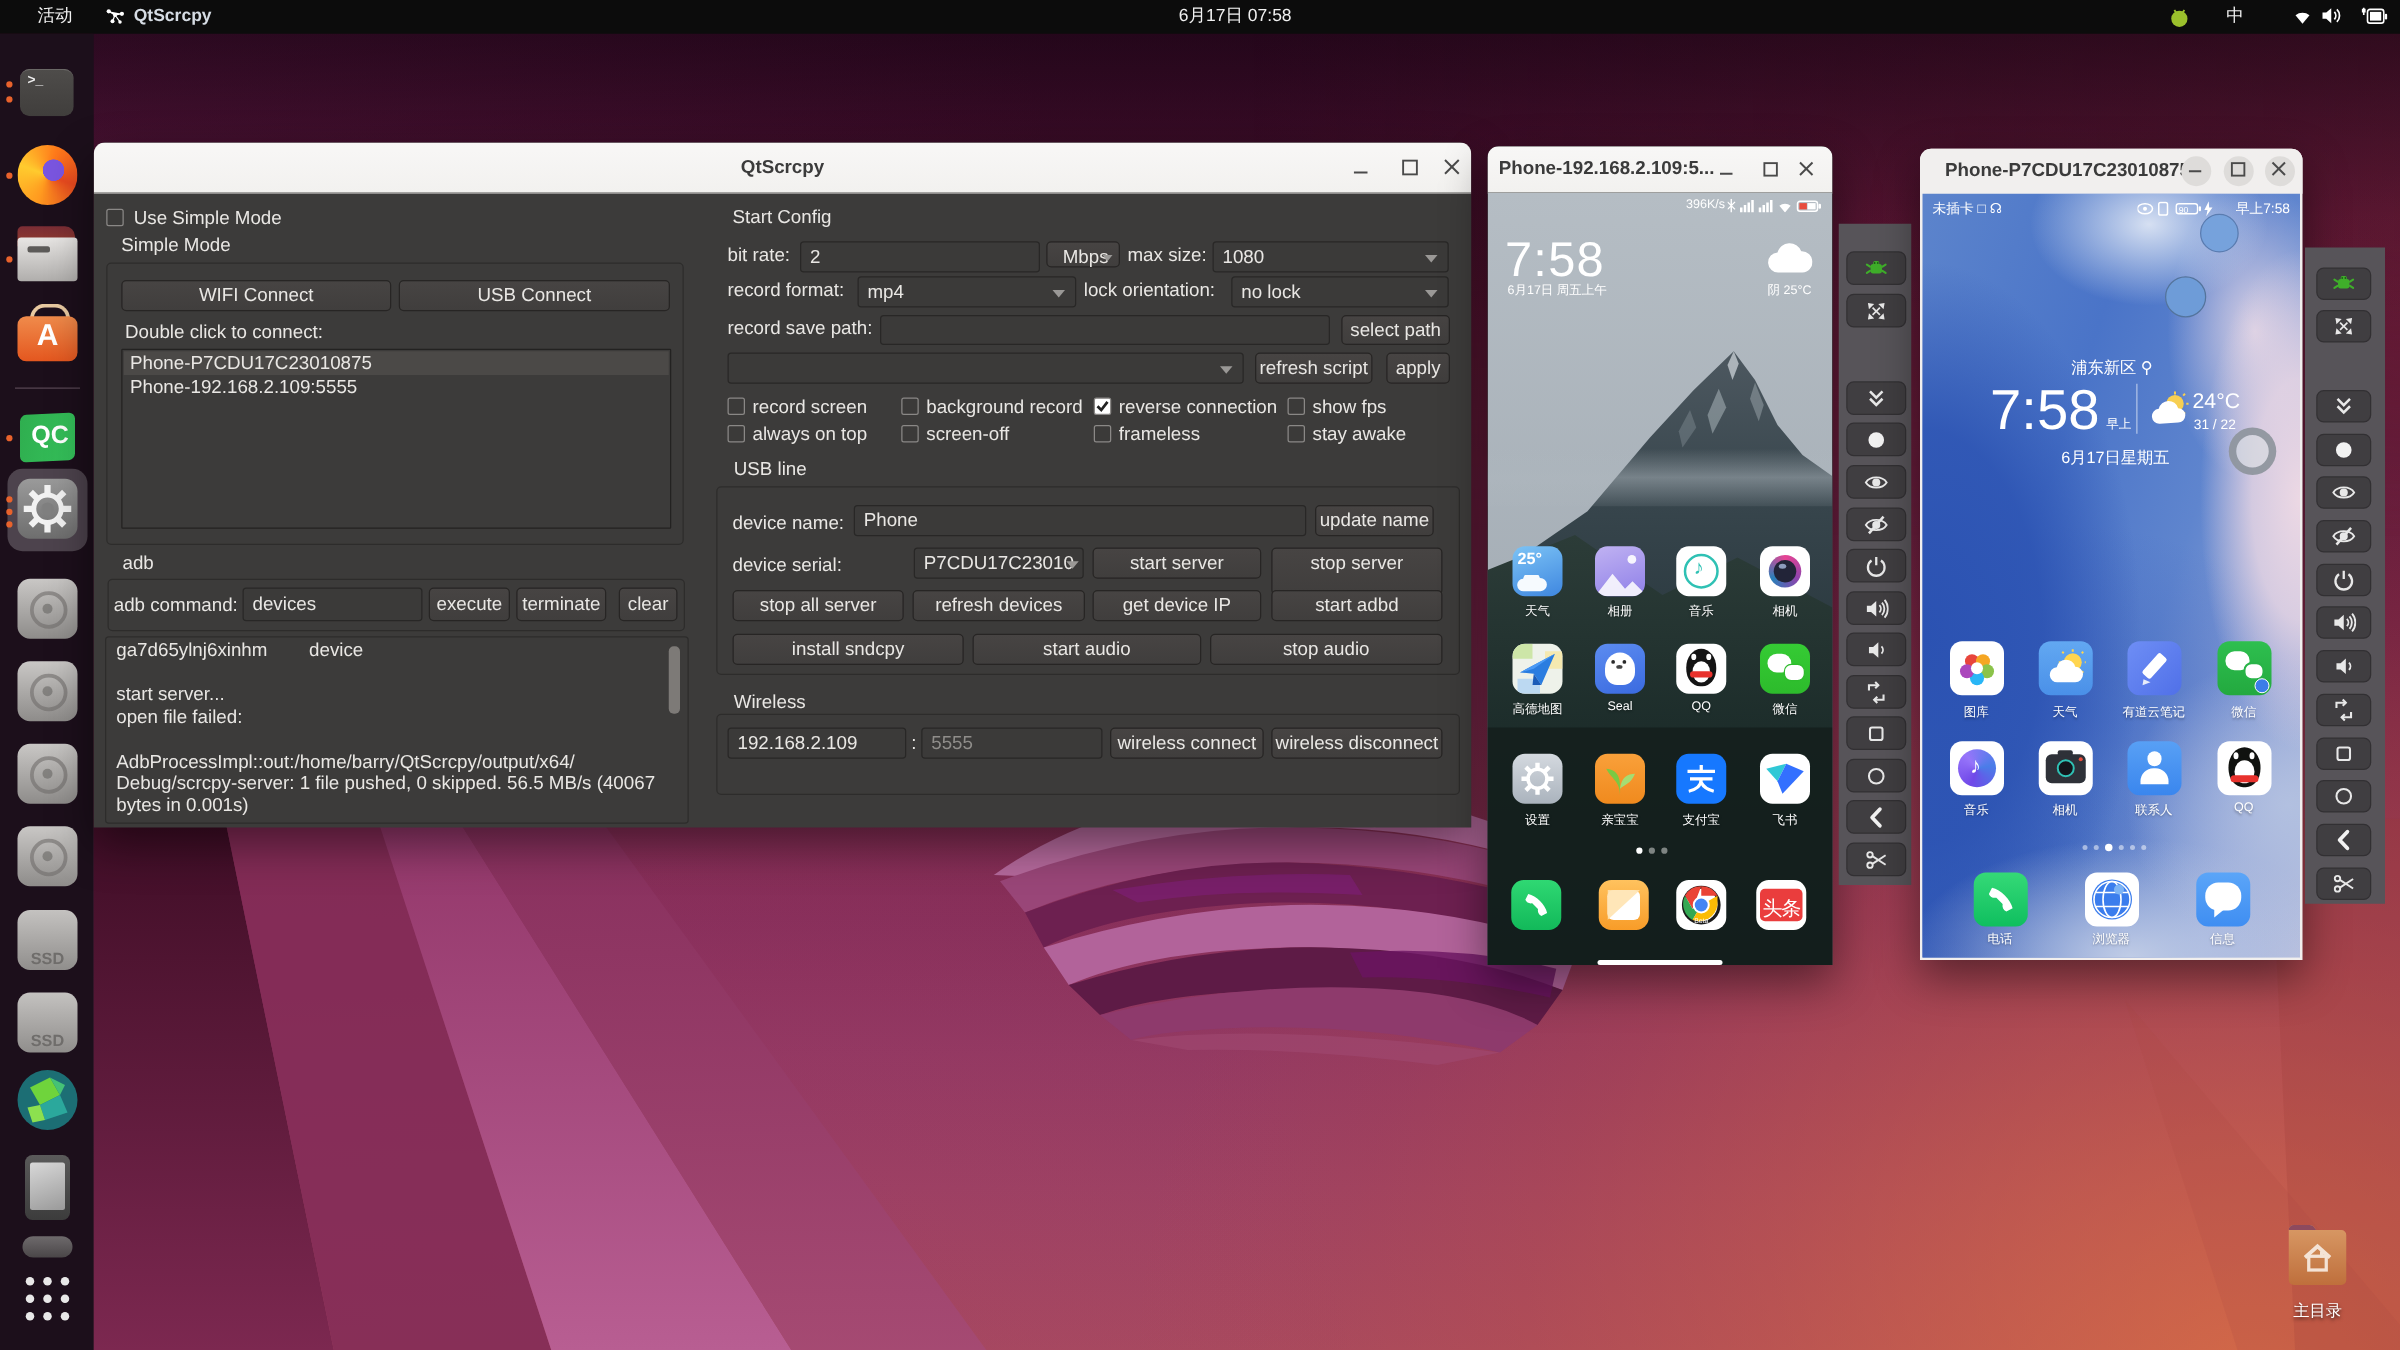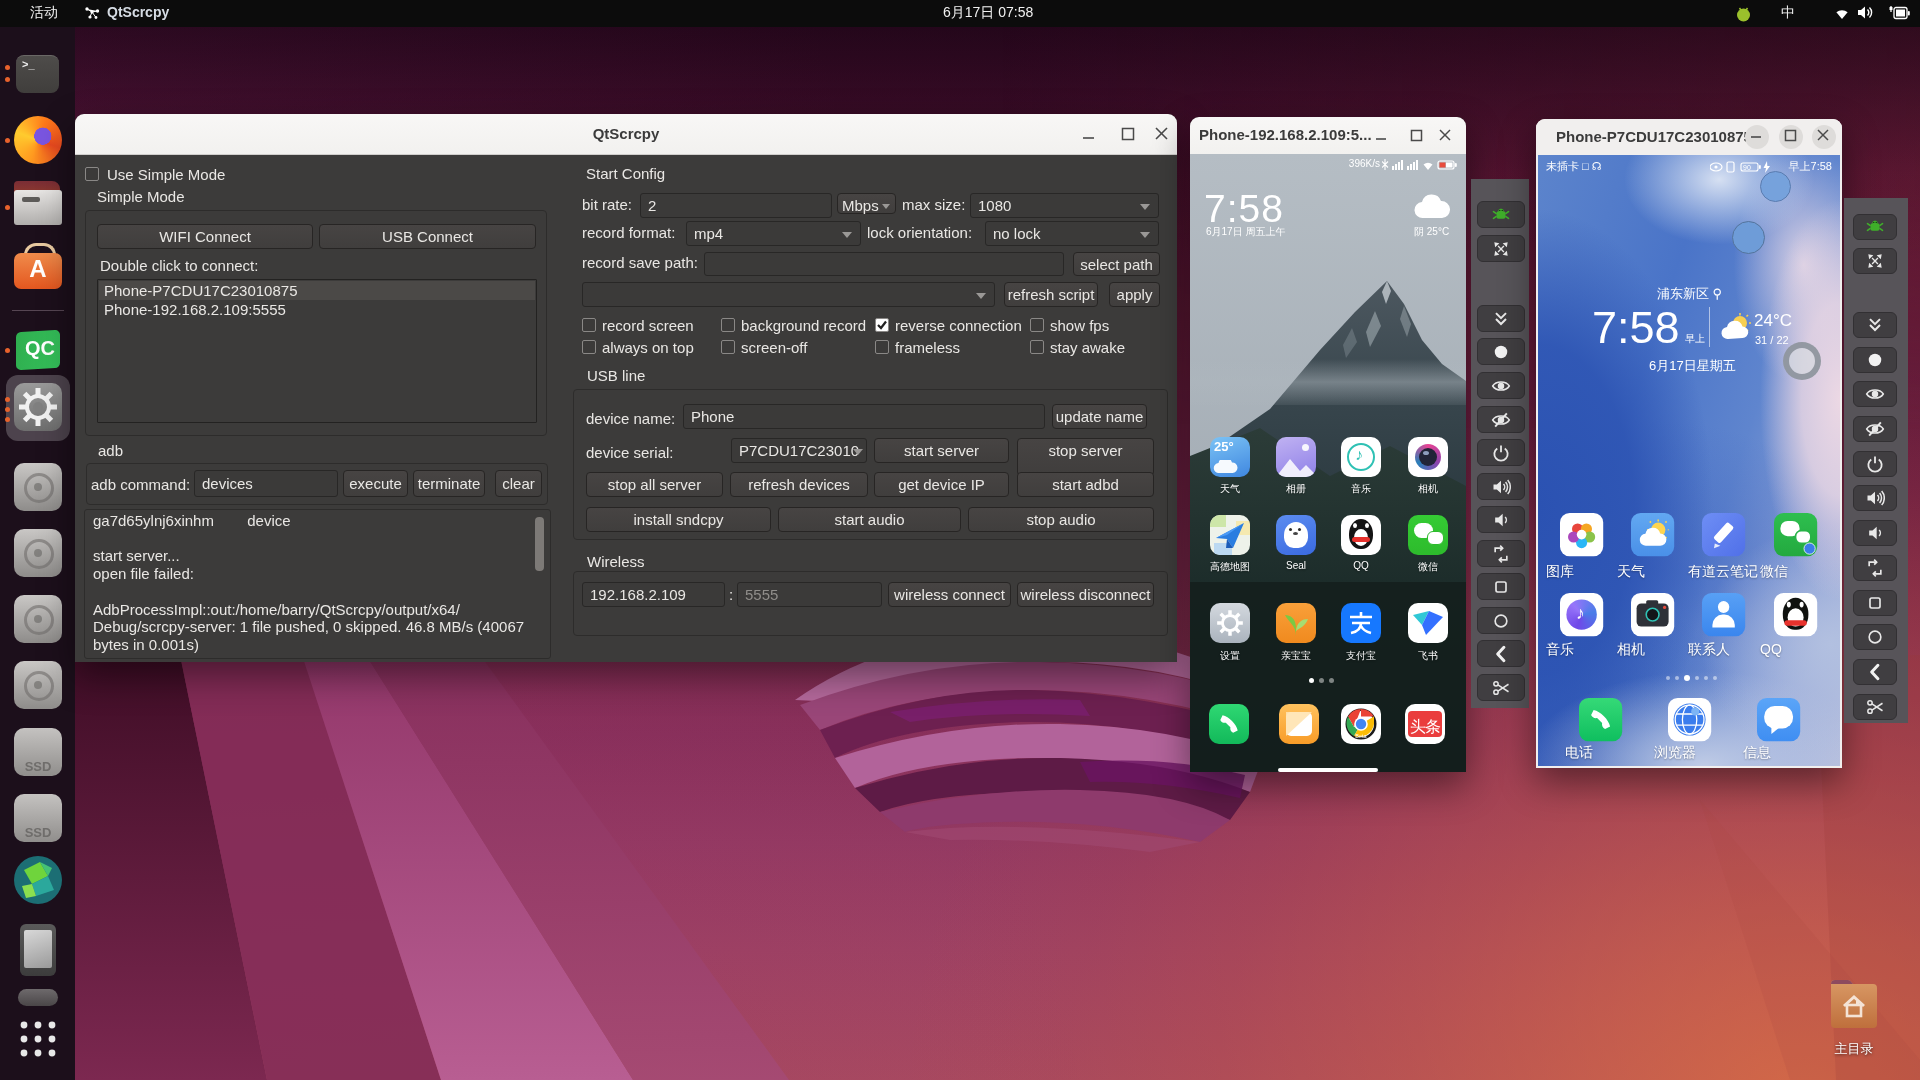--- a/index.html
+++ b/index.html
@@ -27,21 +27,21 @@
 
 .ql{position:absolute;color:#e9e7e4;font-size:15px;white-space:nowrap}
 .qbtn{position:absolute;background:linear-gradient(#474443,#403e3d);border:1px solid #272524;border-radius:4px;color:#e9e7e4;font-size:15px;text-align:center;box-sizing:border-box}
 .qin{position:absolute;background:#3b3a39;border:1px solid #282726;border-radius:3px;color:#e9e7e4;font-size:15px;box-sizing:border-box;padding-left:7px}
 .qframe{position:absolute;border:1px solid #2d2c2b;border-radius:4px}
 .qcb{position:absolute;width:14px;height:14px;background:#3b3a39;border:1px solid #8a8886;border-radius:2px;box-sizing:border-box}
 .arrow{position:absolute;width:0;height:0;border-left:5px solid transparent;border-right:5px solid transparent;border-top:6px solid #9a9896}
 .p1i{position:absolute;width:40px;height:40px;border-radius:10px;overflow:hidden}
 .plab{position:absolute;color:#fff;font-size:10px;text-align:center;width:70px;white-space:nowrap;text-shadow:0 1px 2px rgba(0,0,0,0.4)}
 .p2i{position:absolute;width:54px;height:54px;border-radius:12px;overflow:hidden;transform:scale(0.8);transform-origin:0 0}
-.p2lab{position:absolute;color:#fff;font-size:14px;width:70px;white-space:nowrap;text-shadow:0 1px 2px rgba(0,0,0,0.35)}
+.p2lab{position:absolute;color:#fff;font-size:10px;text-align:center;width:70px;white-space:nowrap;text-shadow:0 1px 2px rgba(0,0,0,0.35)}
 
 .tbpanel{position:absolute;background:#575459}
 .tbtn{position:absolute;background:#403e41;border:1px solid #323033;border-radius:6px;display:flex;align-items:center;justify-content:center}
 </style></head><body>
 <div id="stage">
     <svg width="0" height="0" style="position:absolute">
 <defs>
 <g id="ic-and">
           <rect x="6.5" y="7.5" width="11" height="9" rx="2.5" fill="#3fae2a"></rect>
           <rect x="9" y="4.5" width="6" height="4" rx="2" fill="#3fae2a"></rect>
@@ -324,29 +324,29 @@
  <div class="qbtn" style="left:268px;top:356px;width:65px;height:27px;line-height:26px">execute</div>
  <div class="qbtn" style="left:338px;top:356px;width:72px;height:27px;line-height:26px">terminate</div>
  <div class="qbtn" style="left:420px;top:356px;width:47px;height:27px;line-height:26px">clear</div>
  <div class="qframe" style="left:9px;top:395px;width:465px;height:148px;border-radius:3px">
    <div class="ql" style="left:8px;top:2px;line-height:17.7px;font-size:15px;white-space:pre">ga7d65ylnj6xinhm        device
 
 start server...
 open file failed:
 
 AdbProcessImpl::out:/home/barry/QtScrcpy/output/x64/
-Debug/scrcpy-server: 1 file pushed, 0 skipped. 46.8 MB/s (40067
+Debug/scrcpy-server: 1 file pushed, 0 skipped. 56.5 MB/s (40067
 bytes in 0.001s)</div>
    <div class="abs" style="left:450px;top:7px;width:9px;height:54px;background:#7d7a77;border-radius:4px"></div>
  </div>
 
  <div class="ql" style="left:511px;top:51px">Start Config</div>
  <div class="ql" style="left:507px;top:82px">bit rate:</div>
  <div class="qin" style="left:565px;top:79px;width:192px;height:25px;line-height:23px">2</div>
- <div class="qbtn" style="left:762px;top:79px;width:59px;height:21px;line-height:24px;text-align:left;padding-left:4px">Mbps<i class="arrow" style="right:5px;top:10px;border-left-width:4px;border-right-width:4px;border-top-width:5px"></i></div>
+ <div class="qbtn" style="left:762px;top:79px;width:59px;height:21px;line-height:24px;text-align:center;padding-left:4px">Mbps<i class="arrow" style="right:5px;top:10px;border-left-width:4px;border-right-width:4px;border-top-width:5px"></i></div>
  <div class="ql" style="left:827px;top:82px">max size:</div>
  <div class="qin" style="left:895px;top:79px;width:189px;height:25px;line-height:23px">1080<i class="arrow" style="right:8px;top:10px"></i></div>
  <div class="ql" style="left:507px;top:110px">record format:</div>
  <div class="qin" style="left:611px;top:107px;width:175px;height:25px;line-height:23px">mp4<i class="arrow" style="right:8px;top:10px"></i></div>
  <div class="ql" style="left:792px;top:110px">lock orientation:</div>
  <div class="qin" style="left:910px;top:107px;width:174px;height:25px;line-height:23px">no lock<i class="arrow" style="right:8px;top:10px"></i></div>
  <div class="ql" style="left:507px;top:140px">record save path:</div>
  <div class="qin" style="left:629px;top:138px;width:360px;height:24px"></div>
  <div class="qbtn" style="left:998px;top:138px;width:87px;height:24px;line-height:23px">select path</div>
  <div class="qin" style="left:507px;top:168px;width:413px;height:25px">

